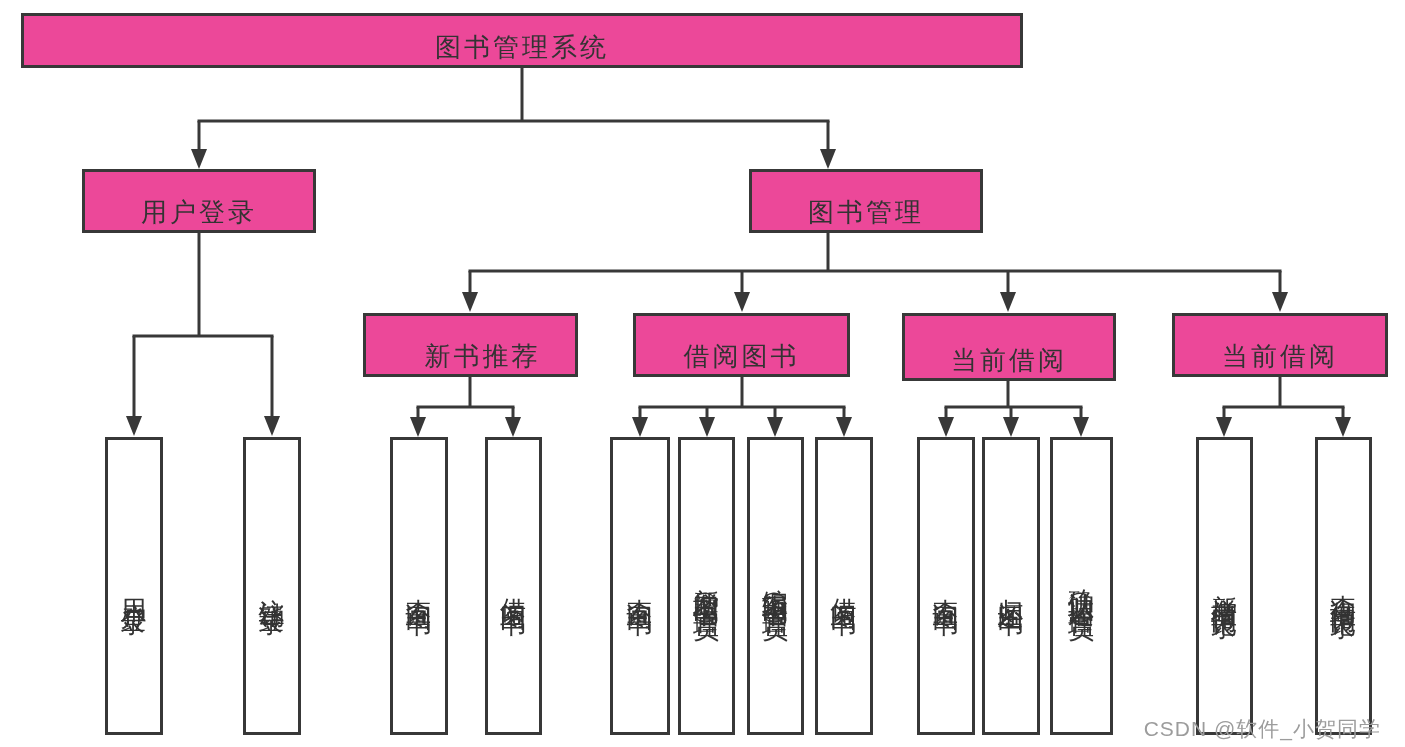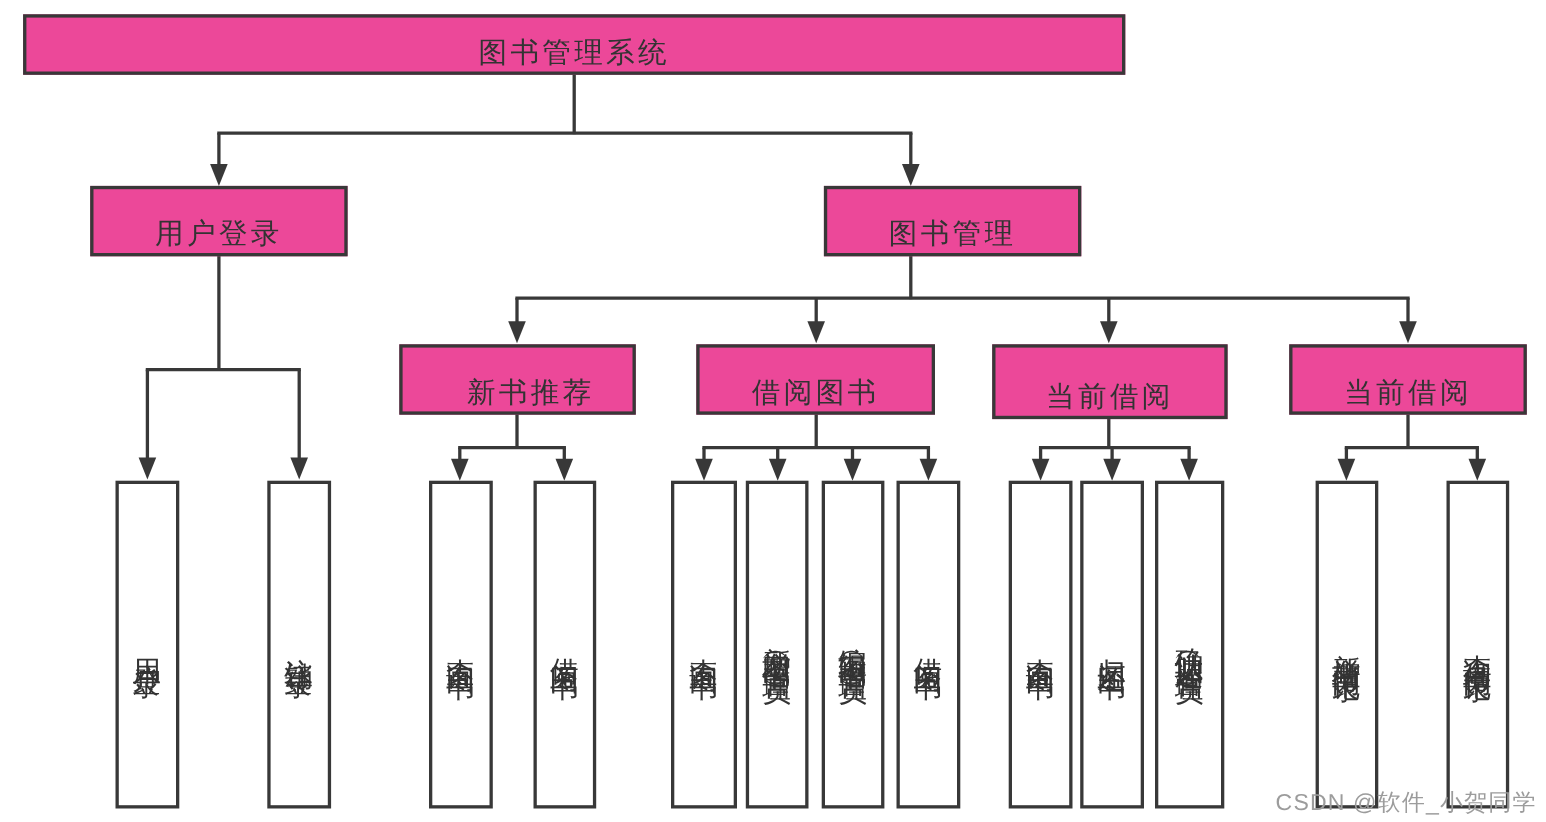--- a/index.html
+++ b/index.html
@@ -52,21 +52,21 @@
     writing-mode: vertical-rl;
     text-orientation: mixed;
     font-size: 26px;
     line-height: 1;
     letter-spacing: 4px;
     color: var(--text);
     white-space: nowrap;
   }
   #watermark {
     position: absolute;
-    right: 8px;
+    right: 24px;
     bottom: 4px;
     font-size: 21px;
     letter-spacing: 1px;
     color: var(--watermark);
     white-space: nowrap;
   }
 </style>
 </head>
 <body>
 

